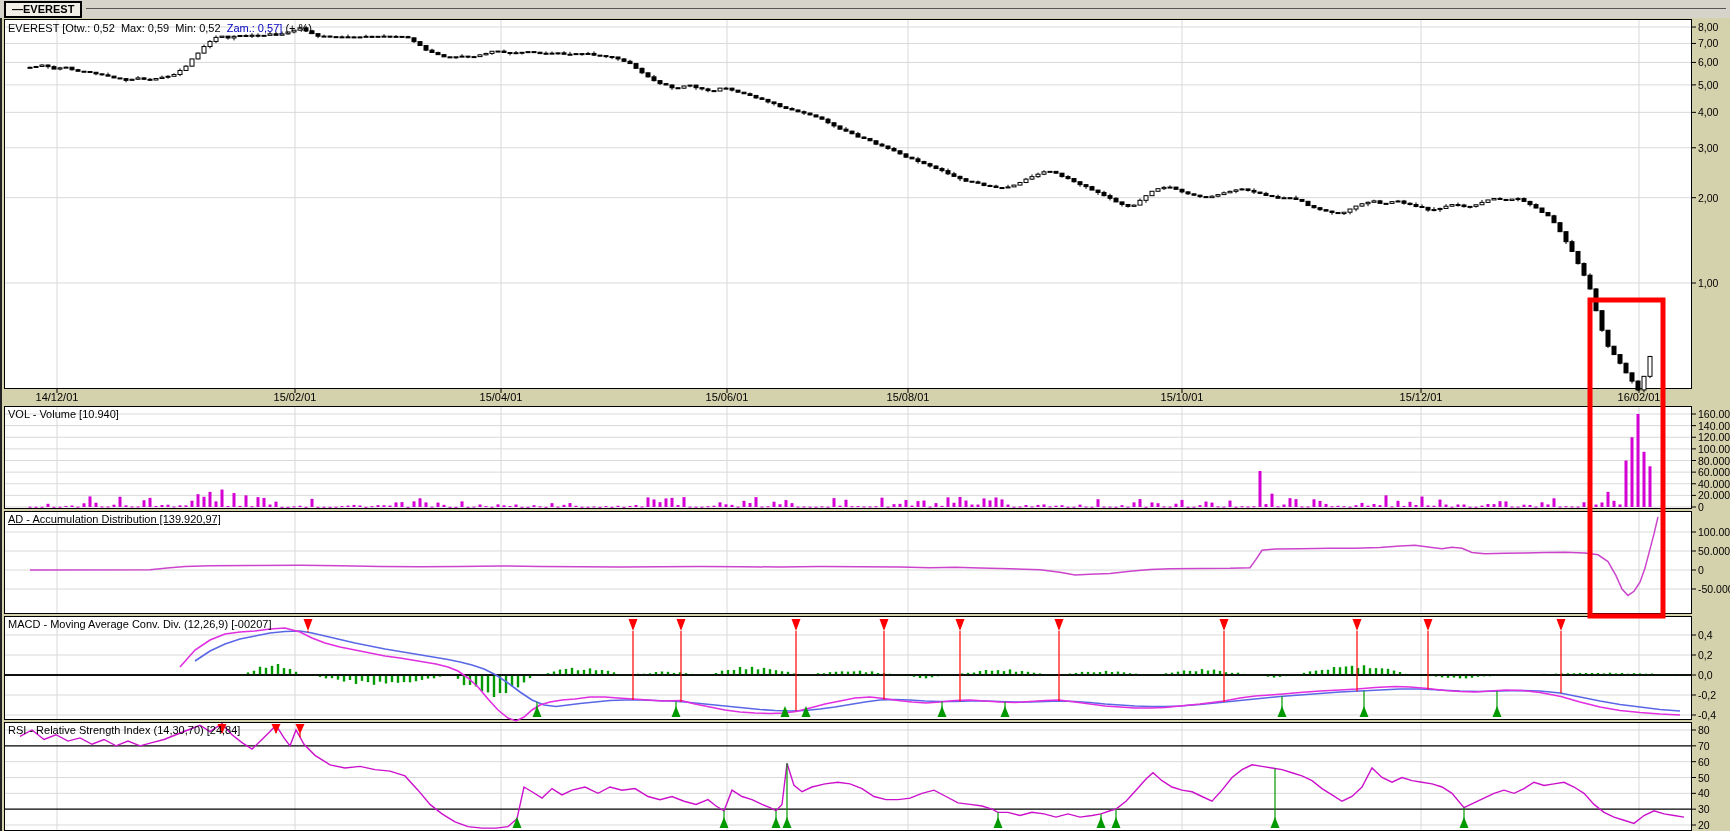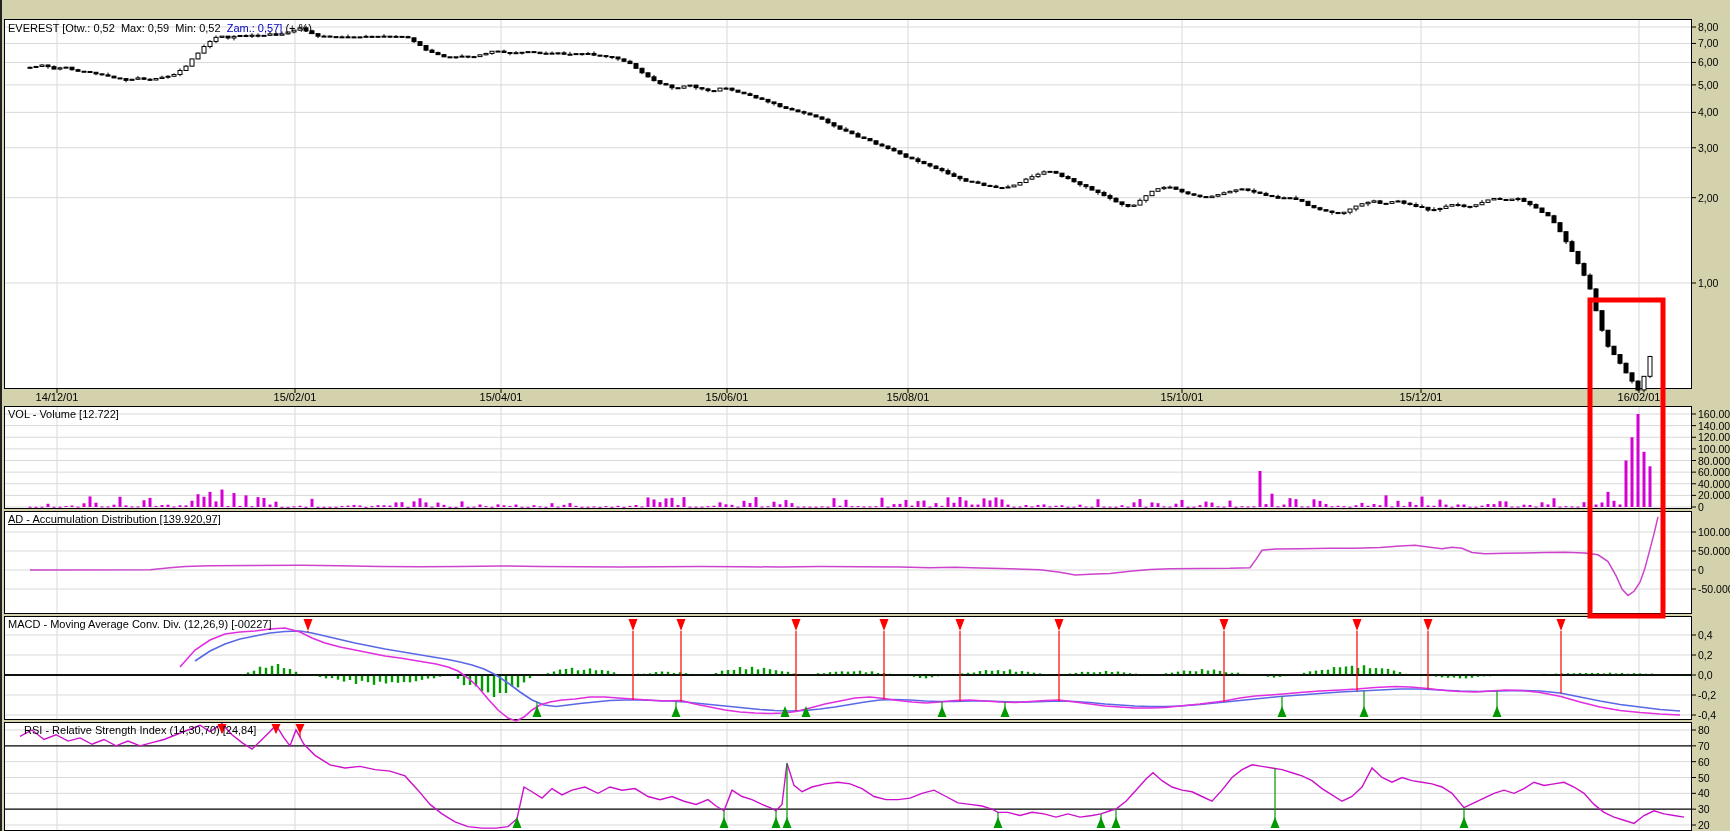--- a/index.html
+++ b/index.html
@@ -20,32 +20,36 @@
   .blue{color:#0000bb;}
   #chart-svg{position:absolute;left:0;top:0;z-index:2;}
   svg text{font-family:"Liberation Sans",sans-serif;}
 </style>
 </head>
 <body>
 
 <div id="app">
   <div id="left-edge"></div>
 
+  <div id="top-strip">
+    <div id="strip-line"></div>
+    <div id="tab"><span>—</span><span>EVEREST</span></div>
+  </div>
 
   <div class="panel" id="panel-price"></div>
   <div class="panel" id="panel-vol"></div>
   <div class="panel" id="panel-ad"></div>
   <div class="panel" id="panel-macd"></div>
   <div class="panel" id="panel-rsi"></div>
 
   <div class="hdr" style="left:8px;top:22px;text-align:center;"><span>EVEREST [Otw.: 0,52  Max: 0,59  Min: 0,52  </span><span class="blue">Zam.: 0,57]</span><span> (+ %)</span></div>
-  <div class="hdr" style="left:8px;top:408px;">VOL - Volume [12.722]</div>
+  <div class="hdr" style="left:8px;top:408px;">VOL - Volume [10.940]</div>
   <div class="hdr" style="left:8px;top:513px;text-decoration:underline;">AD - Accumulation Distribution [139.920,97]</div>
-  <div class="hdr" style="left:8px;top:618px;">MACD - Moving Average Conv. Div. (12,26,9) [-00227]</div>
-  <div class="hdr" style="left:8px;top:724px;margin-left:16px;">RSI - Relative Strength Index (14,30,70) [24,84]</div>
+  <div class="hdr" style="left:8px;top:618px;">MACD - Moving Average Conv. Div. (12,26,9) [-00207]</div>
+  <div class="hdr" style="left:8px;top:724px;">RSI - Relative Strength Index (14,30,70) [24,84]</div>
 
   <svg id="chart-svg" width="1730" height="831">
       <line x1="57" y1="20" x2="57" y2="388" stroke="#d9d9d9" stroke-width="1"></line>
       <line x1="57" y1="407" x2="57" y2="508" stroke="#d9d9d9" stroke-width="1"></line>
       <line x1="57" y1="512" x2="57" y2="613" stroke="#d9d9d9" stroke-width="1"></line>
       <line x1="57" y1="617" x2="57" y2="719" stroke="#d9d9d9" stroke-width="1"></line>
       <line x1="57" y1="723" x2="57" y2="830" stroke="#d9d9d9" stroke-width="1"></line>
       <line x1="295" y1="20" x2="295" y2="388" stroke="#d9d9d9" stroke-width="1"></line>
       <line x1="295" y1="407" x2="295" y2="508" stroke="#d9d9d9" stroke-width="1"></line>
       <line x1="295" y1="512" x2="295" y2="613" stroke="#d9d9d9" stroke-width="1"></line>

